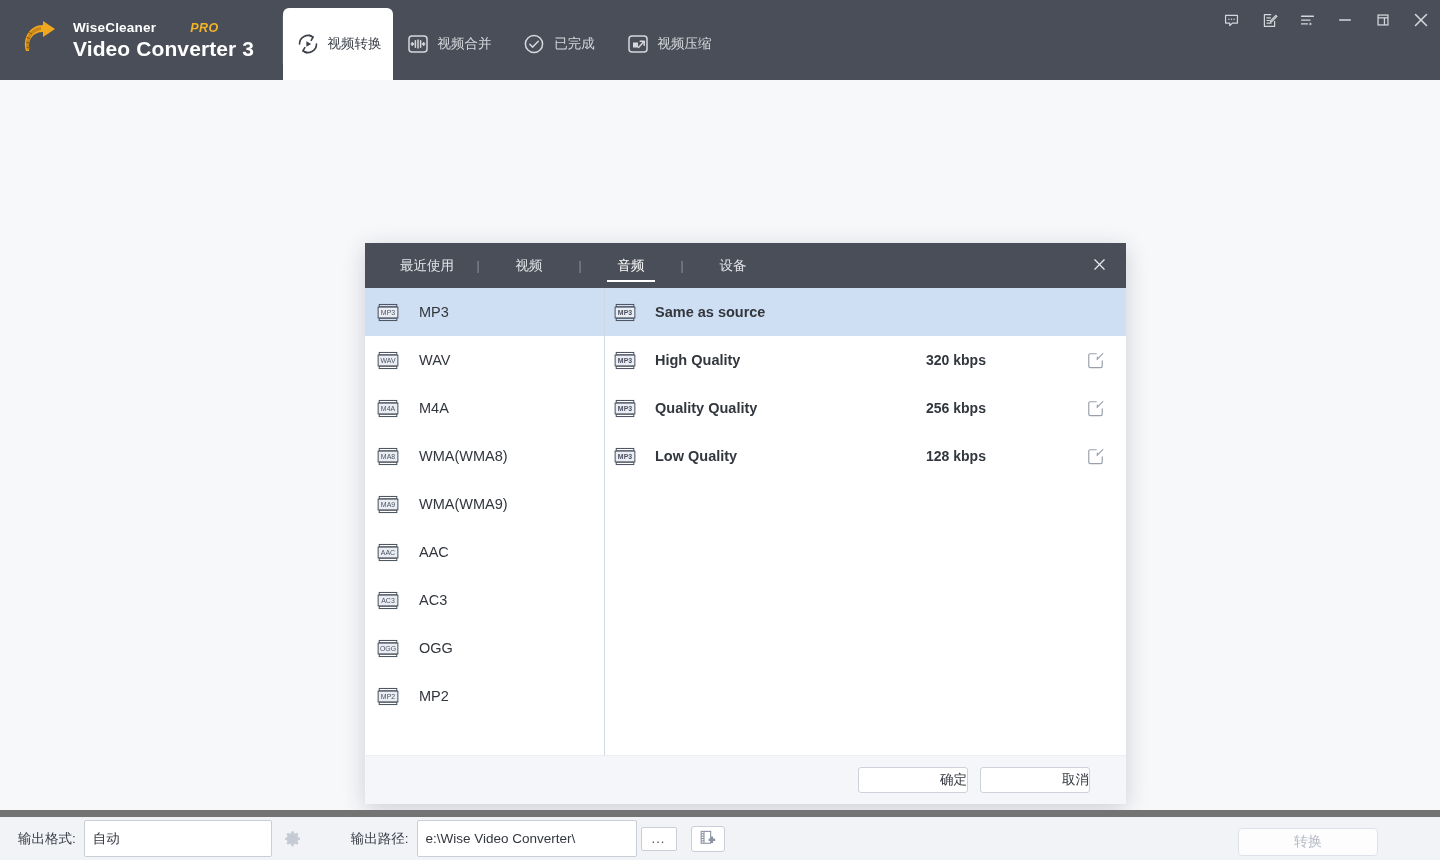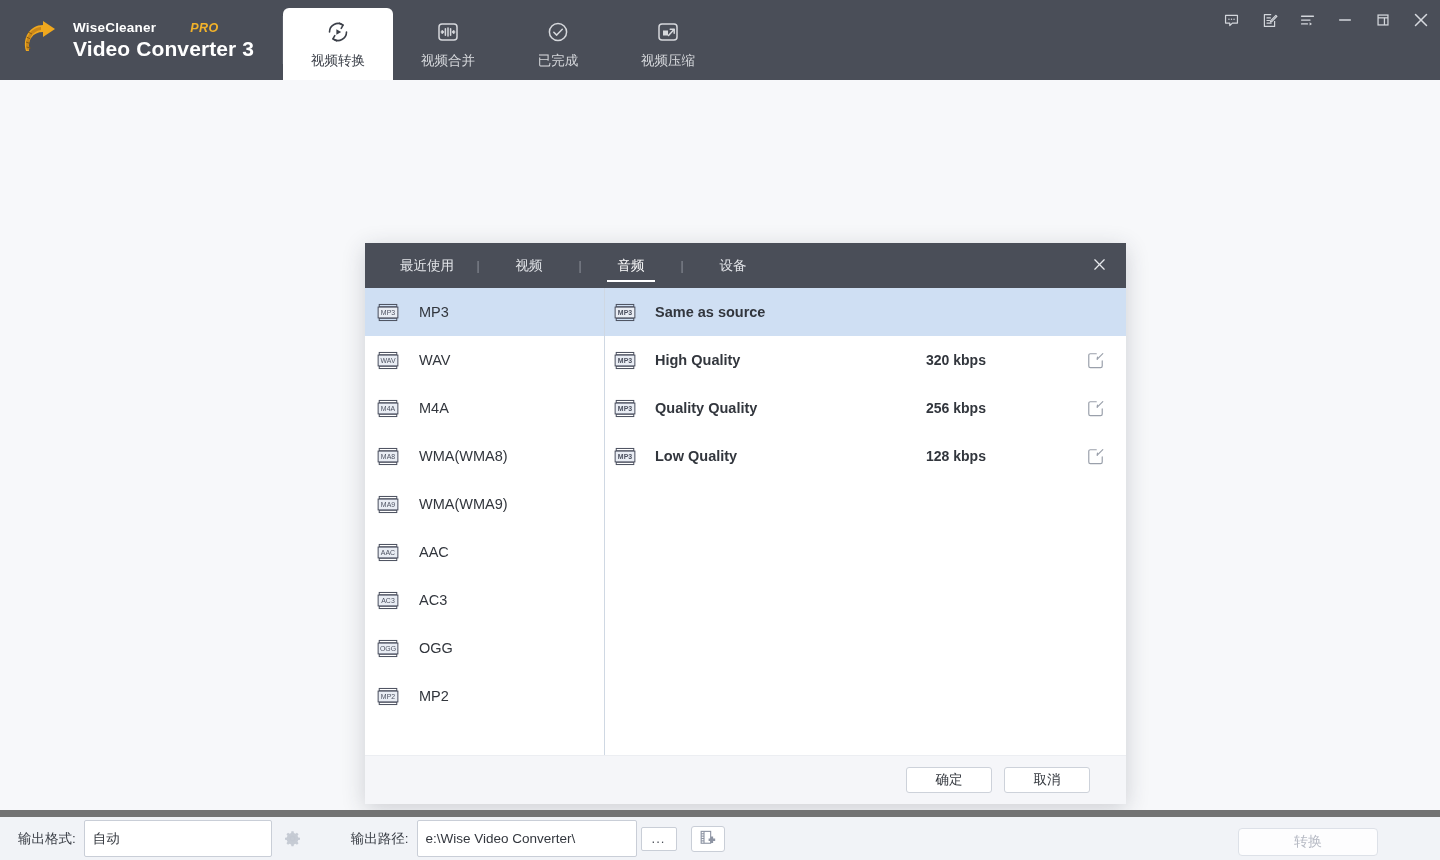--- a/index.html
+++ b/index.html
@@ -32,21 +32,21 @@
     display: flex; align-items: baseline; gap: 34px;
     font-size: 13.5px; font-weight: bold; color: #ffffff;
     letter-spacing: .2px; margin-bottom: 3px;
   }
   .brand-pro { color: #f2b22a; font-style: italic; font-size: 12.5px; font-weight: bold; letter-spacing: .5px; }
   .brand-line2 { font-size: 21px; font-weight: bold; color: #ffffff; letter-spacing: .1px; }
 
   .navtabs { display: flex; height: 80px; align-items: flex-start; }
   .navtab {
     width: 110px; height: 72px; margin-top: 8px;
-    display: flex; flex-direction: column; align-items: center; justify-content: center;
+    display: flex; flex-direction: row; align-items: center; justify-content: center;
     color: #d6d8dc; font-size: 13.5px; cursor: pointer; gap: 7px;
     border-radius: 6px 6px 0 0;
   }
   .navtab .tab-icon { width: 26px; height: 26px; display: block; }
   .navtab.active { background: #ffffff; color: #3c4049; }
 
   .wincontrols {
     position: absolute; right: 0; top: 0; height: 40px;
     display: flex; align-items: center;
   }
@@ -111,23 +111,24 @@
 
   .fmt-badge { width: 22px; height: 19px; margin-right: 12px; flex: none; }
   .qual-badge { width: 22px; height: 19px; margin-right: 11px; flex: none; }
 
   .dlg-footer {
     height: 49px; background: #f5f6f9;
     display: flex; align-items: center; justify-content: flex-end;
     padding-right: 36px; gap: 12px; border-top: 1px solid #eceef2;
   }
   .dlg-btn {
-    width: 86px; height: 26px; border: 1px solid #cdd2da; background: #ffffff;
+    width: 110px; height: 26px; border: 1px solid #cdd2da; background: #ffffff;
     border-radius: 3px; font-size: 13.5px; color: #33373e; cursor: pointer;
     font-family: "Liberation Sans", sans-serif;
+    text-align: right;
   }
 
   
   .bottombar {
     position: absolute; left: 0; bottom: 0;
     width: 1440px; height: 50px; background: #f1f3f7;
     border-top: 7px solid #737373;
     display: flex; align-items: center;
   }
   .bb-label { font-size: 13.5px; color: #3a3e46; margin-right: 8px; }

